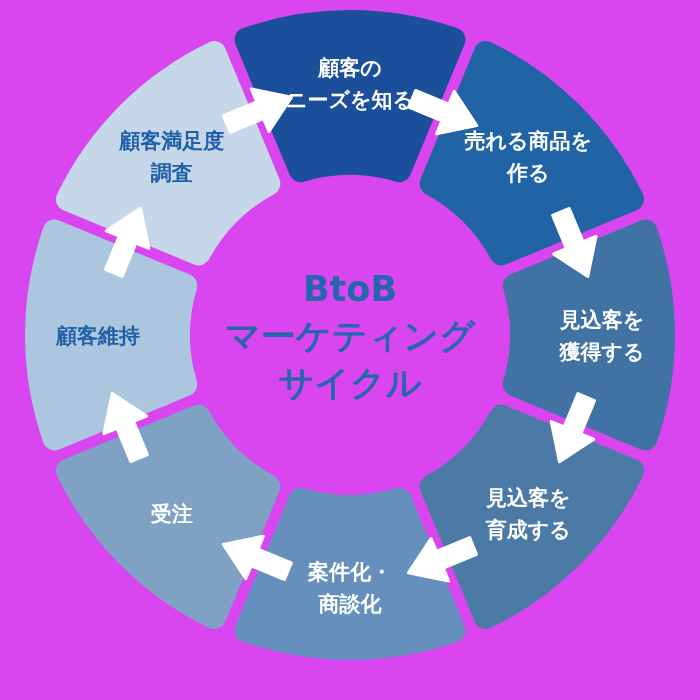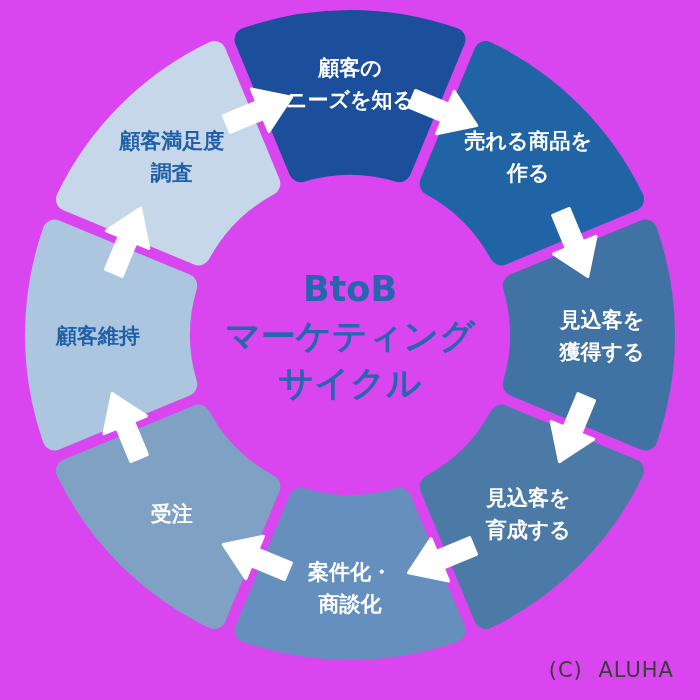--- a/index.html
+++ b/index.html
@@ -92,14 +92,13 @@
         <polygon points="-33,-9 3,-9 3,-23 37,0 3,23 3,9 -33,9" fill="#ffffff" stroke="#ffffff" stroke-width="3" stroke-linejoin="round"></polygon>
       </g>
       <g transform="translate(126.4,427.6) rotate(247.5)">
         <polygon points="-33,-9 3,-9 3,-23 37,0 3,23 3,9 -33,9" fill="#ffffff" stroke="#ffffff" stroke-width="3" stroke-linejoin="round"></polygon>
       </g>
       <g transform="translate(126.4,242.4) rotate(292.5)">
         <polygon points="-33,-9 3,-9 3,-23 37,0 3,23 3,9 -33,9" fill="#ffffff" stroke="#ffffff" stroke-width="3" stroke-linejoin="round"></polygon>
       </g>
       <text class="center-title" fill="#2566ad" font-size="35" text-anchor="middle"><tspan x="350" y="300.6">BtoB</tspan><tspan x="350" y="347.6">マーケティング</tspan><tspan x="350" y="394.6">サイクル</tspan></text>
     </svg>
-  <div class="credit">(C) ALUHA</div>
 </div>
 
 </body></html>

